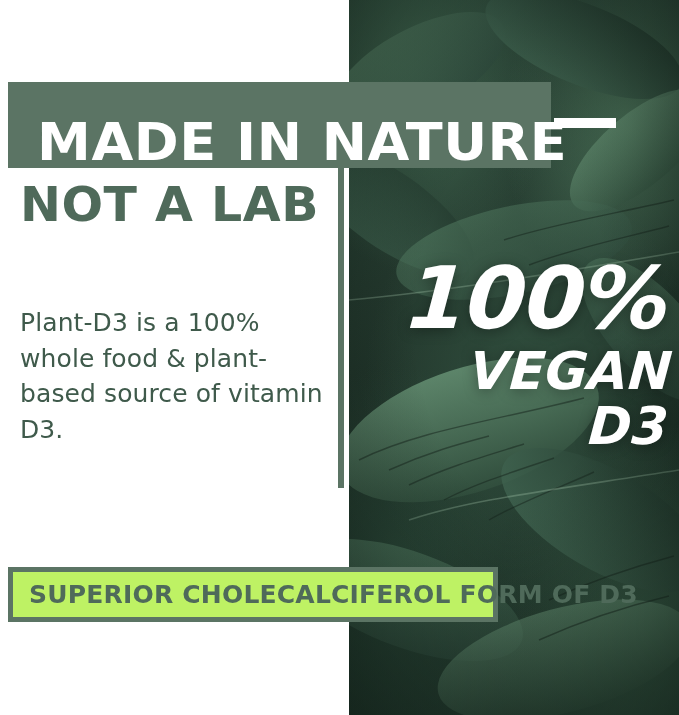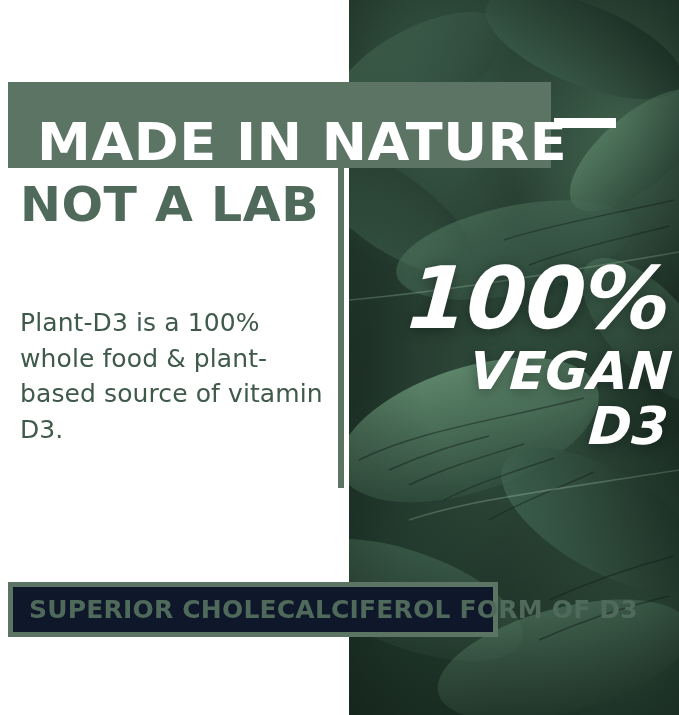--- a/index.html
+++ b/index.html
@@ -161,25 +161,25 @@
     font-style: italic;
     transform: skewX(-4deg);
     display: block;
     margin-top: 4px;
   }
 
   
   .banner {
     position: absolute;
     left: 8px;
-    top: 582px;
+    top: 567px;
     width: 490px;
     height: 55px;
     border: 5px solid #5b7464;
-    background: #0f172a;
+    background: #bef264;
     box-sizing: border-box;
     display: flex;
     align-items: center;
   }
   .banner .txt {
     color: #4f6a5a;
     font-family: "DejaVu Sans", sans-serif;
     font-weight: bold;
     font-size: 25px;
     letter-spacing: 0.2px;

